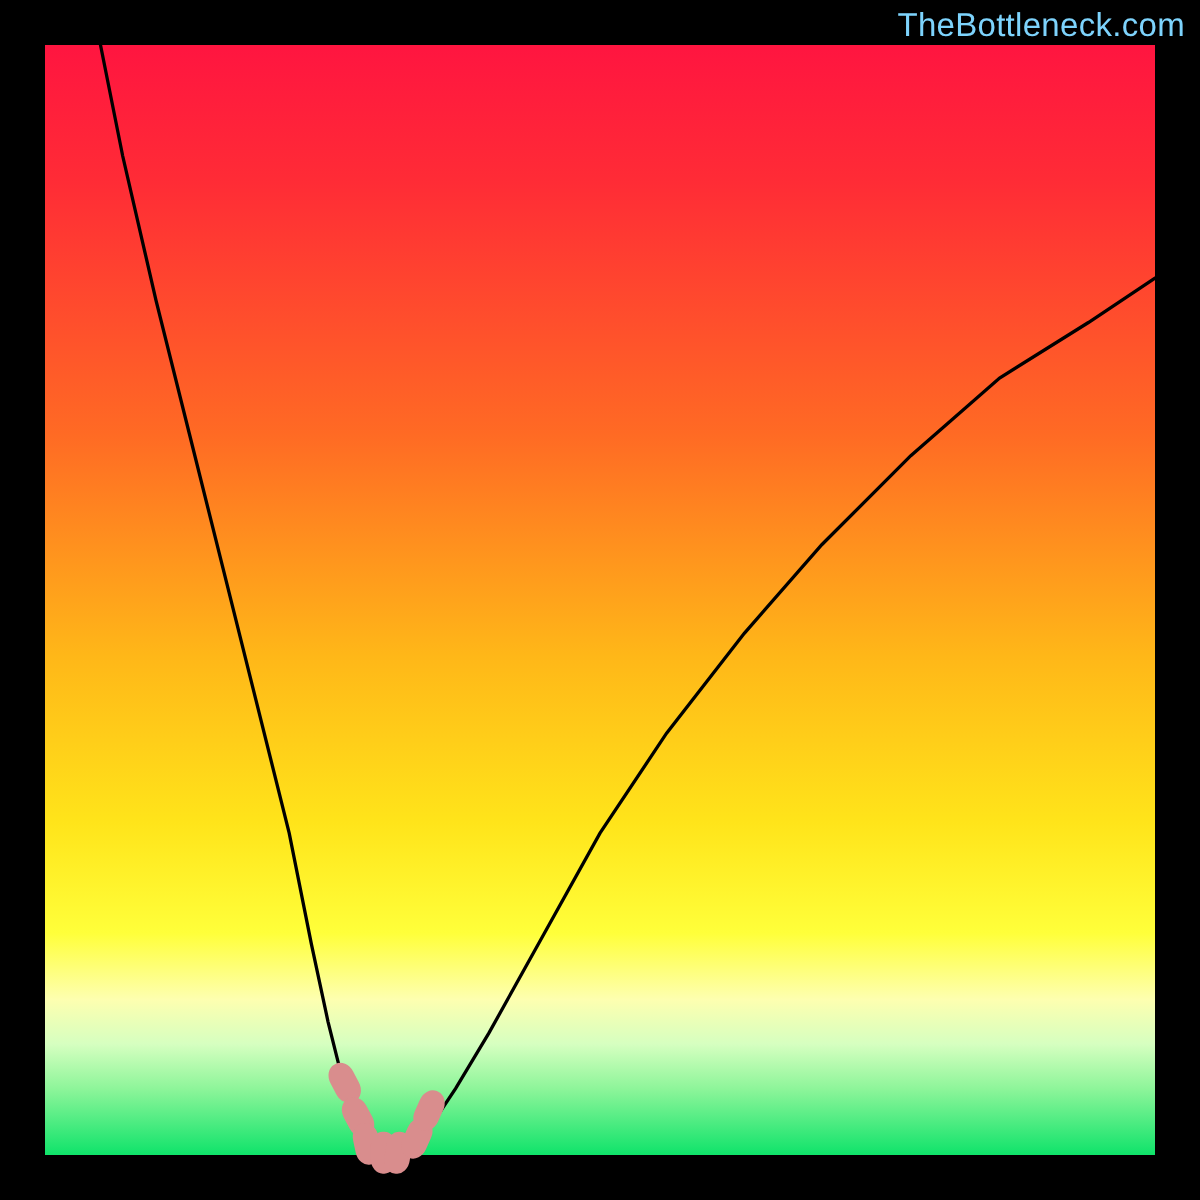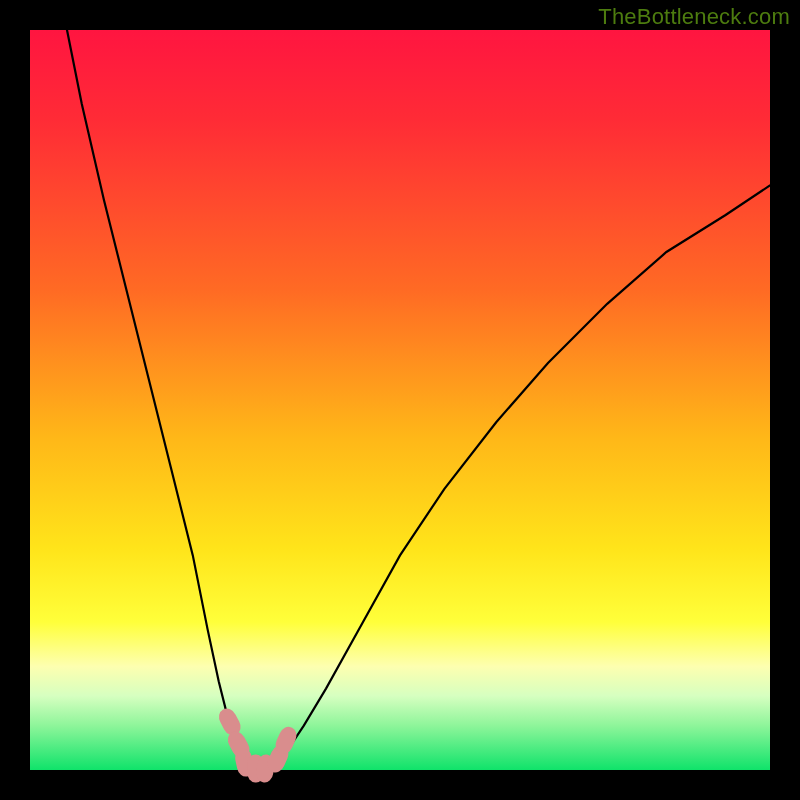--- a/index.html
+++ b/index.html
@@ -16,21 +16,21 @@
     width: 800px;
     height: 800px;
   }
   svg {
     display: block;
   }
   .watermark {
     position: absolute;
     top: 4px;
     right: 10px;
-    color: #4d7c0f;
+    color: #7dd3fc;
     font-size: 22px;
     letter-spacing: 0.2px;
     user-select: none;
   }
 </style>
 </head>
 <body>
 
 <div class="canvas-wrap">
 

